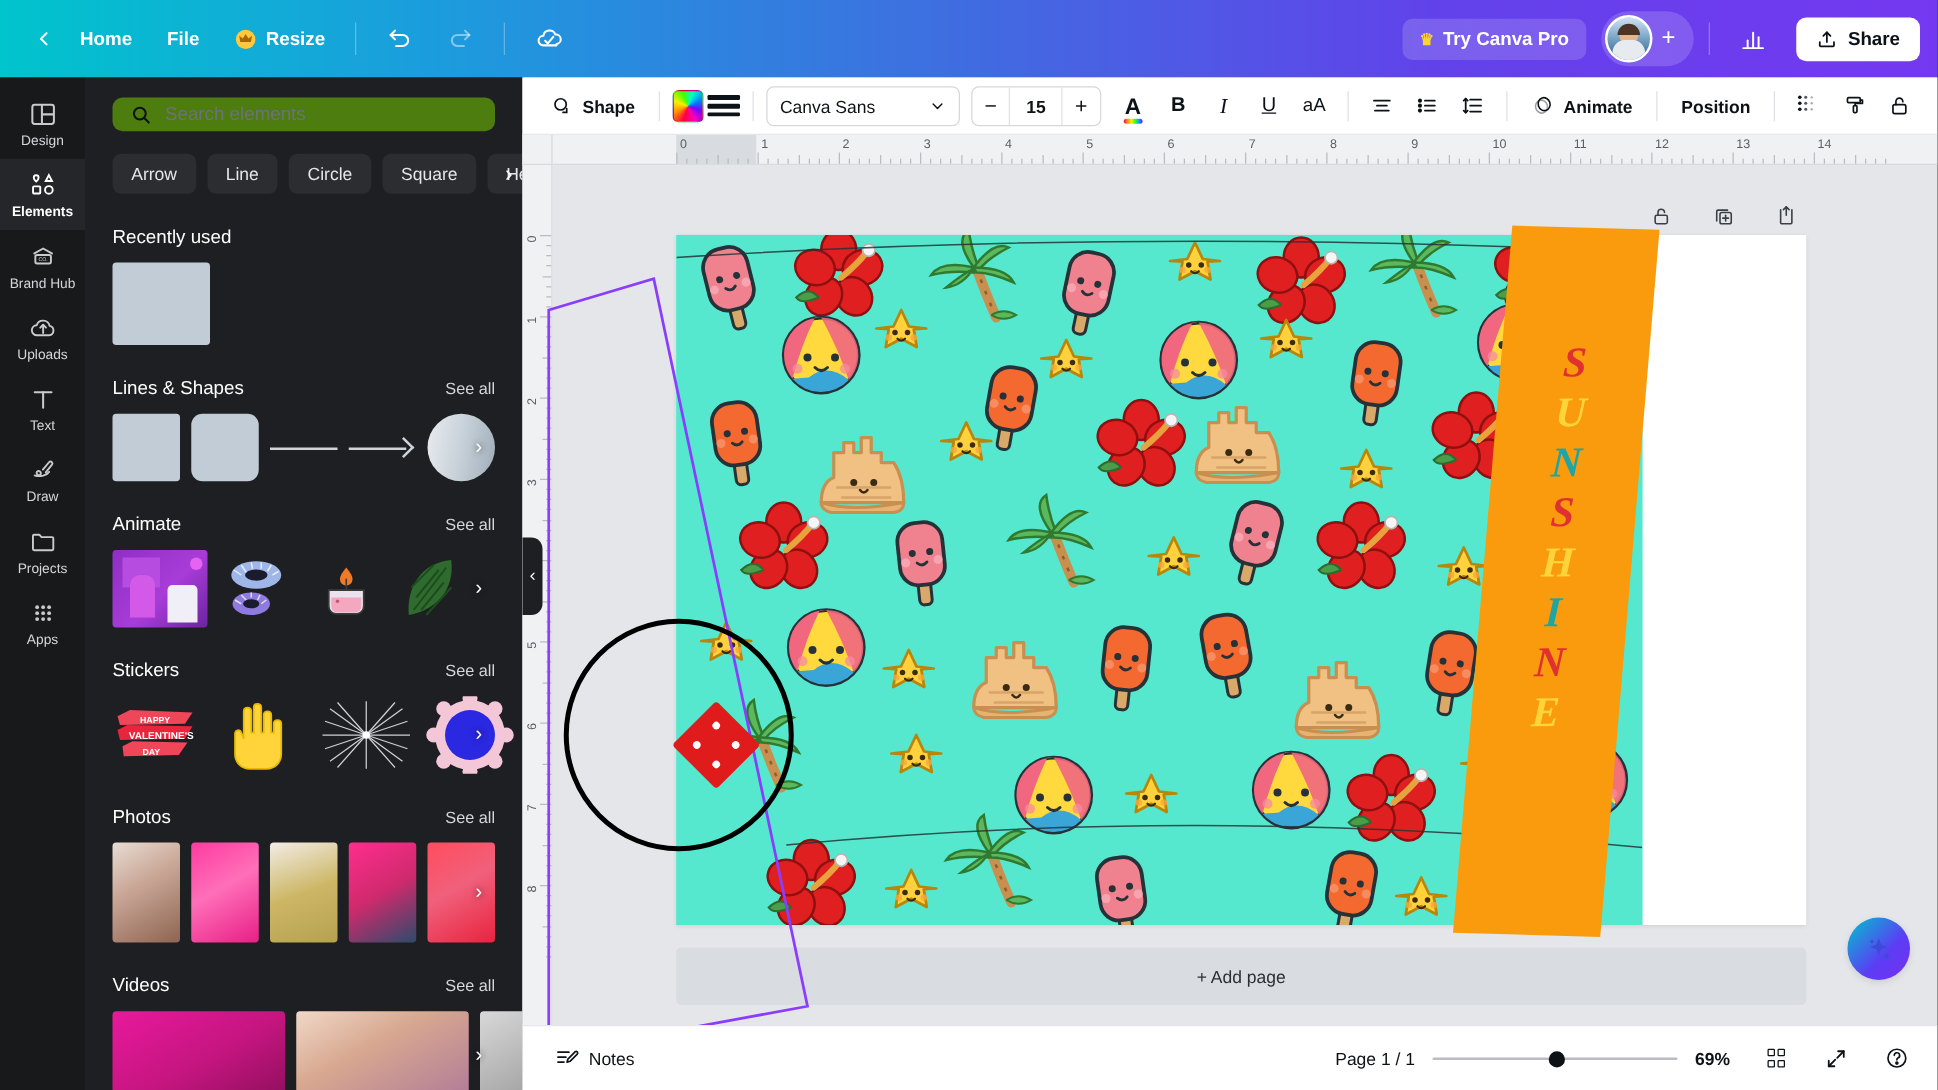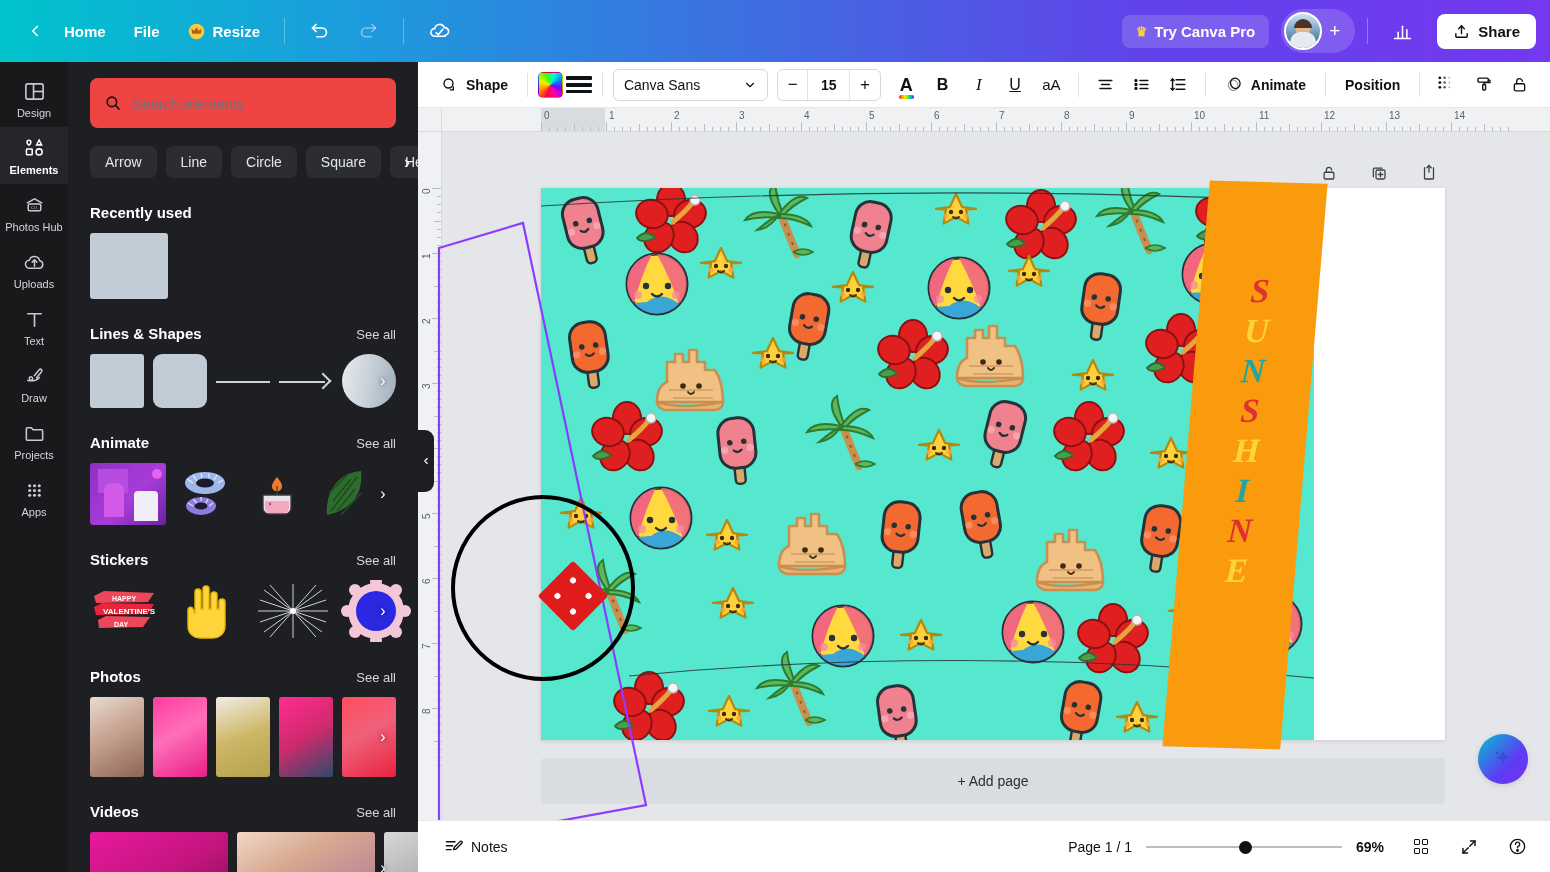--- a/index.html
+++ b/index.html
@@ -73,40 +73,40 @@
   .rail-item.active .rail-label { color: #fff; font-weight: 700; }
   .rail-label { font-size: 11px; line-height: 1; color: #d4d6da; }
 
   
   .panel {
     width: 350px; flex: 0 0 350px; background: #1e1f22; padding: 16px 0 0 0;
     position: relative; overflow: hidden;
   }
   .panel-inner { padding: 0 22px; }
   .search-box {
-    display: flex; align-items: center; gap: 10px; background: #ef4444; border-radius: 8px;
-    height: 50px; padding: 0 14px; cursor: text;
+    display: flex; align-items: center; gap: 10px; background: #4d7c0f; border-radius: 8px;
+    height: 27px; padding: 0 14px; cursor: text;
   }
   .search-input { border: 0; outline: 0; font-size: 15px; color: #0d1216; flex: 1;
     font-family: "Liberation Sans", sans-serif; background: transparent; }
   .search-input::placeholder { color: #6e7278; }
   .chips { display: flex; gap: 9px; margin-top: 18px; align-items: center; position: relative; }
   .chip {
     background: #2b2d31; color: #e4e6ea; font-size: 14px; padding: 8px 15px;
     border-radius: 7px; white-space: nowrap; cursor: pointer;
   }
   .chip-arrow {
     position: absolute; right: -14px; top: 50%; transform: translateY(-50%);
     color: #fff; font-size: 18px; cursor: pointer;
   }
   .sec-head {
     display: flex; justify-content: space-between; align-items: baseline;
     margin-top: 26px; margin-bottom: 12px;
   }
-  .sec-title { font-size: 15px; font-weight: 700; color: #fff; }
+  .sec-title { font-size: 15px; font-weight: 400; color: #fff; }
   .sec-seeall { font-size: 13px; color: #d4d6da; cursor: pointer; }
   .row-scroll { display: flex; gap: 9px; align-items: center; position: relative; }
   .row-arrow {
     position: absolute; right: 0; top: 50%; transform: translateY(-50%);
     width: 26px; height: 26px; border-radius: 50%;
     display: flex; align-items: center; justify-content: center;
     color: #fff; font-size: 16px; cursor: pointer; text-shadow: 0 0 5px rgba(0,0,0,.8);
   }
   .thumb { border-radius: 3px; overflow: hidden; position: relative; cursor: pointer; flex: 0 0 auto; }
   .sq-gray { background: #c2ccd6; }
@@ -423,21 +423,21 @@
       </div>
 
       <div class="rail-item">
         <span>
           <svg width="23" height="23" viewBox="0 0 24 24" fill="none" stroke="currentColor" stroke-width="1.6">
             <path d="M4 9.5 12 5l8 4.5"></path>
               <rect x="5.5" y="10.5" width="13" height="7" rx="1.4"></rect>
             <text x="12" y="15.6" font-size="4.4" fill="currentColor" stroke="none" text-anchor="middle" font-family="Liberation Sans">CO.</text>
             </svg>
         </span>
-        <span class="rail-label">Photos Hub</span>
+        <span class="rail-label">Brand Hub</span>
       </div>
 
       <div class="rail-item">
         <span>
           <svg width="23" height="23" viewBox="0 0 24 24" fill="none" stroke="currentColor" stroke-width="1.6" stroke-linecap="round" stroke-linejoin="round">
             <path d="M7 18h10a4 4 0 0 0 .4-7.9A5.6 5.6 0 0 0 6.6 9.6 3.9 3.9 0 0 0 7 18z"></path>
             <path d="M12 16V9.4"></path>
               <polyline points="9.6 11.6 12 9.2 14.4 11.6"></polyline>
             </svg>
         </span>

